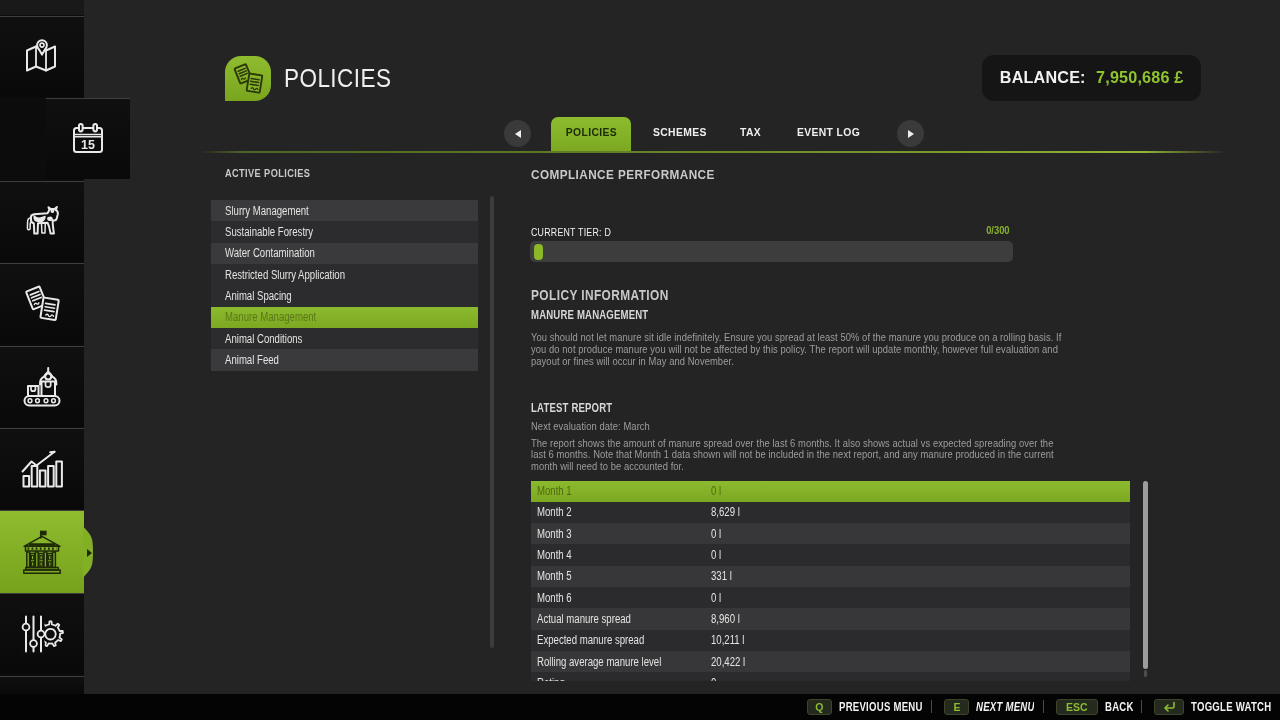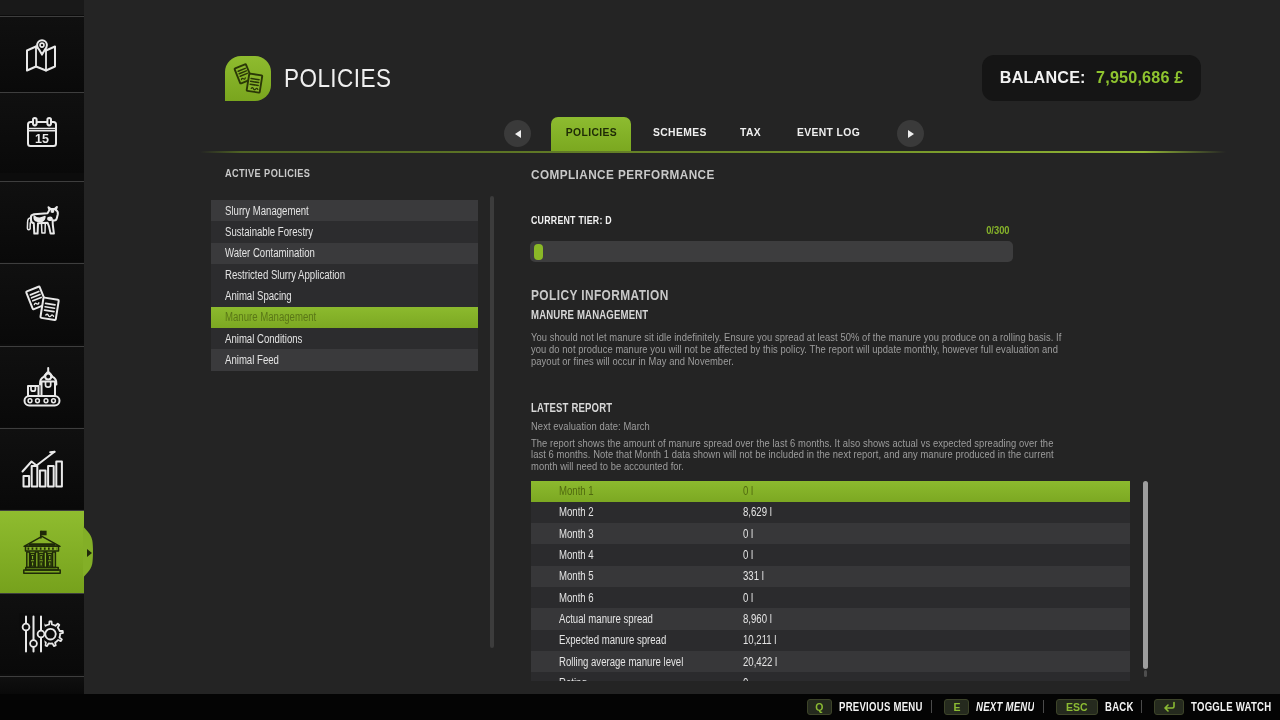--- a/index.html
+++ b/index.html
@@ -54,30 +54,30 @@
   .prow.dk { background:#2c2c2e; }
   .prow.sel { background:linear-gradient(#8cba2e,#7ca822); color:#5a7717; }
   #lscroll { position:absolute; left:490px; top:196px; width:4px; height:452px; background:#3c3c3c; border-radius:2px; }
 
   
   .h1 { position:absolute; font-size:13.5px; font-weight:bold; color:#c9c9c9; letter-spacing:0.5px; }
   .h2 { position:absolute; font-size:12px; font-weight:bold; color:#d8d8d8; letter-spacing:0.2px; }
   .para { position:absolute; font-size:11.5px; color:#9d9d9d; line-height:11.8px; letter-spacing:0.1px;
     transform:scaleX(0.815); transform-origin:0 0; }
 
-  #ctier { position:absolute; left:531px; top:214px; font-size:11px; font-weight:bold; color:#f2f2f2; letter-spacing:0.3px;}
+  #ctier { position:absolute; left:531px; top:226px; font-size:11px; font-weight:normal; color:#f2f2f2; letter-spacing:0.3px;}
   #score { position:absolute; left:910px; top:224px; width:100px; text-align:right; font-size:11px; font-weight:bold; color:#86b32a; }
   #score .cx { transform-origin:100% 50%; }
   #ptrack { position:absolute; left:530px; top:241px; width:483px; height:21px; background:#3d3d3e; border-radius:5px; }
   #pfill { position:absolute; left:3.5px; top:2.5px; width:9px; height:16px; background:#8ab827; border-radius:4px; }
 
   
   #rtable { position:absolute; left:531px; top:480.5px; width:599px; height:200.5px; overflow:hidden; }
   .trow { width:599px; height:21.33px; display:flex; align-items:center; font-size:12px; color:#e4e4e4; }
-  .trow .c1 { padding-left:28px; width:212px; }
+  .trow .c1 { padding-left:6px; width:180px; }
   .trow.lt { background:#373739; }
   .trow.dk { background:#2b2b2d; }
   .trow.sel { background:linear-gradient(#8cba2e,#7ca822); color:#50690f; }
   #tscroll { position:absolute; left:1143px; top:481px; width:4.5px; height:196px; }
   #tthumb { position:absolute; left:0; top:0; width:4.5px; height:188px; background:#9d9d9d; border-radius:3px;}
   #ttail { position:absolute; left:0.5px; top:189px; width:3.5px; height:7px; background:#4e4e4e; border-radius:2px;}
 
   
   #footer { position:absolute; left:0; top:693.5px; width:1280px; height:26.5px; background:#040404; }
   #fitems { position:absolute; right:8px; top:0; height:26.5px; display:flex; align-items:center; }
@@ -97,21 +97,21 @@
   <div id="sidebar"></div>
   <div class="tile" style="top:-66px; background:#191919;"></div>
   <div class="tile" style="top:16px;" id="t-map">
     <svg width="38" height="38" viewBox="0 0 38 38" class="wico">
       <path d="M4,12.5 L13,8.5 L23,12.5 L32,8.5 V28.5 L23,32.5 L13,28.5 L4,32.5 Z"></path>
       <path d="M13,8.5 V28.5 M23,12.5 V32.5" stroke-width="1.8"></path>
       <path d="M19,2.2 a4.9,4.9 0 0 1 4.9,4.9 q0,2.7 -2.1,4.7 L19,16.6 L16.2,11.8 q-2.1,-2 -2.1,-4.7 a4.9,4.9 0 0 1 4.9,-4.9 Z" fill="#0c0c0c"></path>
       <circle cx="19" cy="7.1" r="2" stroke-width="1.6"></circle>
     </svg>
   </div>
-  <div class="tile" style="top:92px;" id="t-cal">
+  <div class="tile" style="top:98px;margin-left:46px;" id="t-cal">
     <svg width="36" height="36" viewBox="0 0 36 36" class="wico">
       <rect x="4" y="7" width="28" height="24" rx="2.5"></rect>
       <path d="M4,13.5 H32 M4,15.8 H32" stroke-width="1.6"></path>
       <rect x="9" y="3" width="3.6" height="7.4" rx="1.8" fill="#0d0d0d"></rect>
       <rect x="23.4" y="3" width="3.6" height="7.4" rx="1.8" fill="#0d0d0d"></rect>
       <text x="18" y="28" font-size="12.5" font-weight="bold" text-anchor="middle" fill="#e9e9e9" stroke="none" font-family="Liberation Sans">15</text>
     </svg>
   </div>
   <div class="tile" style="top:180.5px;" id="t-cow">
     <svg width="42" height="36" viewBox="0 0 42 36" class="wico" stroke-width="1.7">

